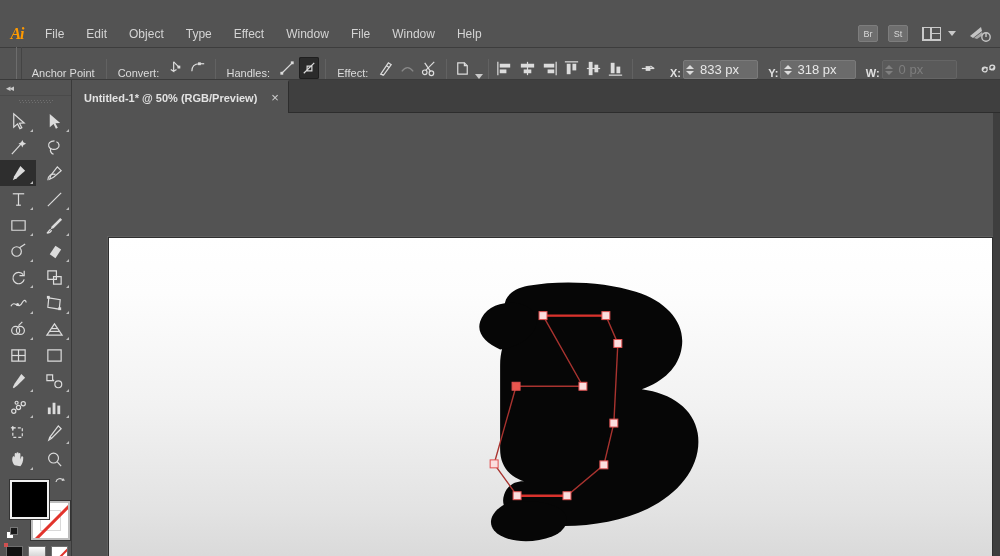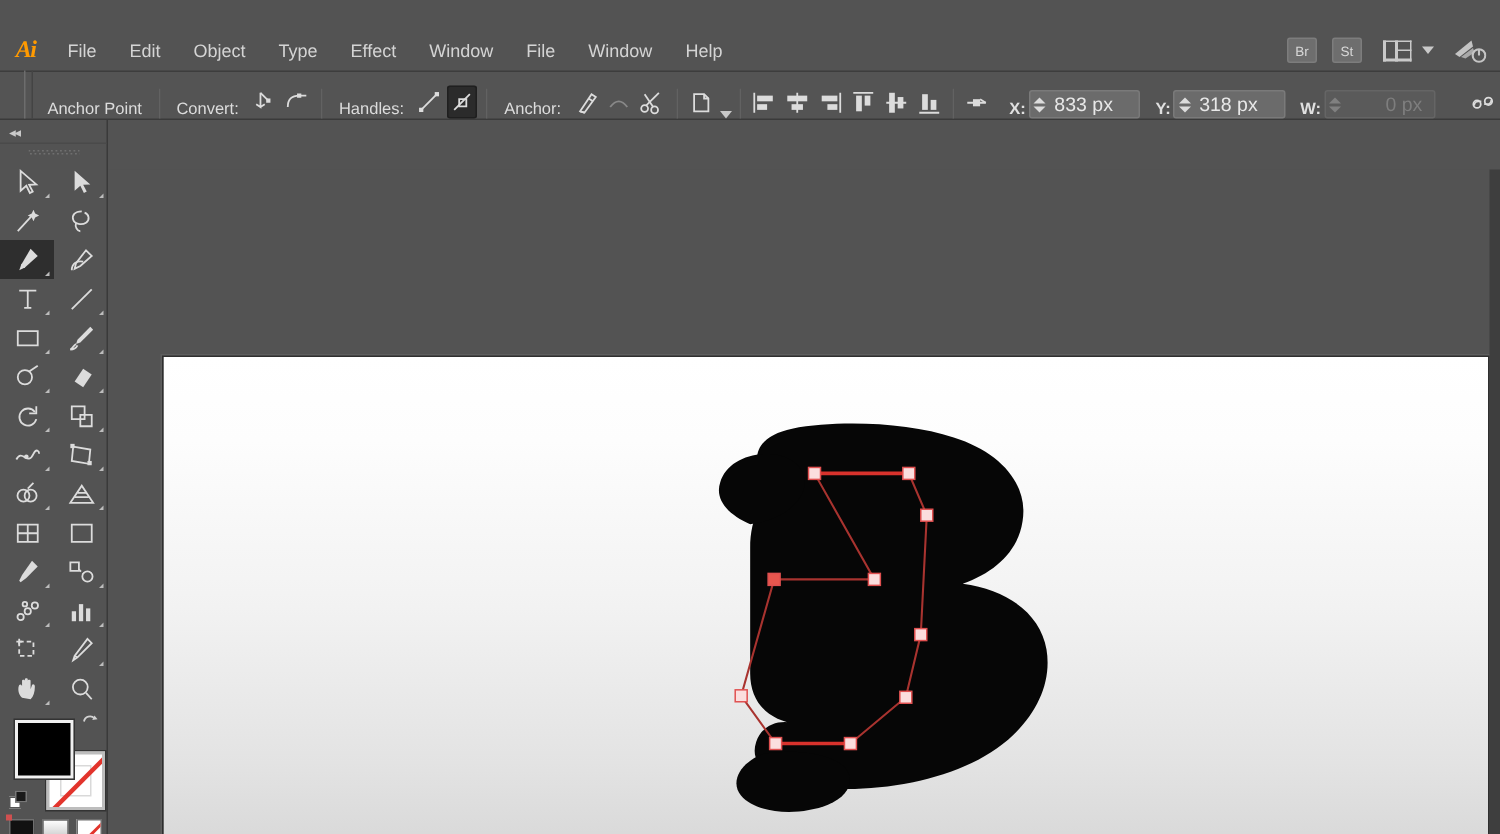--- a/index.html
+++ b/index.html
@@ -56,21 +56,21 @@
   .tool-sq {
     width:22px; height:22px; display:flex; align-items:center; justify-content:center;
     margin:0 1px; border-radius:2px; position:relative;
   }
   .tool-sq.active { background:#2b2b2b; box-shadow: inset 0 0 0 1px #1f1f1f; }
   .tool-sq.disabled { opacity:.38; }
   .numfield {
     display:flex; align-items:center; height:19px; background:#6b6b6b;
     border:1px solid #7a7a7a; border-radius:2px; width:82px; margin-left:2px;
   }
-  .numfield.disabled { background:#5a5a5a; border-color:#656565;gap:24px; }
+  .numfield.disabled { background:#5a5a5a; border-color:#656565; }
   .numfield input {
     background:transparent; border:0; outline:none; color:#e8e8e8;
     font-size:13px; font-family:"Liberation Sans", sans-serif; width:100%;
     padding-left:5px;
   }
   .numfield.disabled input { color:#7e7e7e; }
   .stepper { width:11px; height:17px; display:flex; flex-direction:column;
     align-items:center; justify-content:center; gap:2px; flex:0 0 auto; padding-left:2px;}
   .stepper .up, .stepper .dn { width:0;height:0;border-left:4px solid transparent;border-right:4px solid transparent;}
   .stepper .up { border-bottom:4px solid #dcdcdc; }
@@ -246,21 +246,21 @@
         </svg>
     </div>
     <div class="tool-sq active">
       <svg class="tsvg" viewBox="0 0 20 20">
           <line x1="4" y1="15" x2="15" y2="4" stroke="#9a9a9a" stroke-width="1.2"></line>
           <rect x="7.5" y="7.5" width="5" height="5" fill="#e8e8e8" stroke="none"></rect>
         </svg>
     </div>
     <div class="sep"></div>
 
-    <div class="cb-label">Anchor:</div>
+    <div class="cb-label">Effect:</div>
     <div class="tool-sq">
       <svg class="tsvg" viewBox="0 0 20 20">
           <path d="M5 16 L13 4 L16 6 L8 17 Z" stroke="#dcdcdc" fill="none" stroke-width="1.2"></path>
           <line x1="5" y1="16" x2="8" y2="17" stroke="#dcdcdc" stroke-width="1.2"></line>
           <line x1="11" y1="7" x2="14" y2="9" stroke="#dcdcdc" stroke-width="1"></line>
         </svg>
     </div>
     <div class="tool-sq disabled">
       <svg class="tsvg" viewBox="0 0 20 20">
           <path d="M4 13 Q10 5 16 13" stroke="#dcdcdc" fill="none" stroke-width="1.2"></path>
@@ -367,20 +367,26 @@
     <div class="tool-sq" style="margin-left:22px">
       <svg class="tsvg" viewBox="0 0 20 20">
           <path d="M4 12 a3 3 0 0 1 3-3 h2" stroke="#dcdcdc" fill="none" stroke-width="1.3"></path>
           <path d="M16 8 a3 3 0 0 1-3 3 h-2" stroke="#dcdcdc" fill="none" stroke-width="1.3"></path>
           <circle cx="6" cy="11" r="2.6" stroke="#dcdcdc" fill="none" stroke-width="1.3"></circle>
           <circle cx="14" cy="9" r="2.6" stroke="#dcdcdc" fill="none" stroke-width="1.3"></circle>
         </svg>
     </div>
   </div>
 
+  <div class="tabbar">
+    <div class="doc-tab">
+      <span class="title">Untitled-1* @ 50% (RGB/Preview)</span>
+      <span class="close">×</span>
+    </div>
+  </div>
 
   <div class="canvasarea">
     <div class="artboard">
       <svg class="art-svg" viewBox="0 0 885 400" preserveAspectRatio="none">
 
         <g>
           <path d="
             M 399 78
             C 392 64, 400 52, 420 48
             C 452 42, 498 44, 528 54

